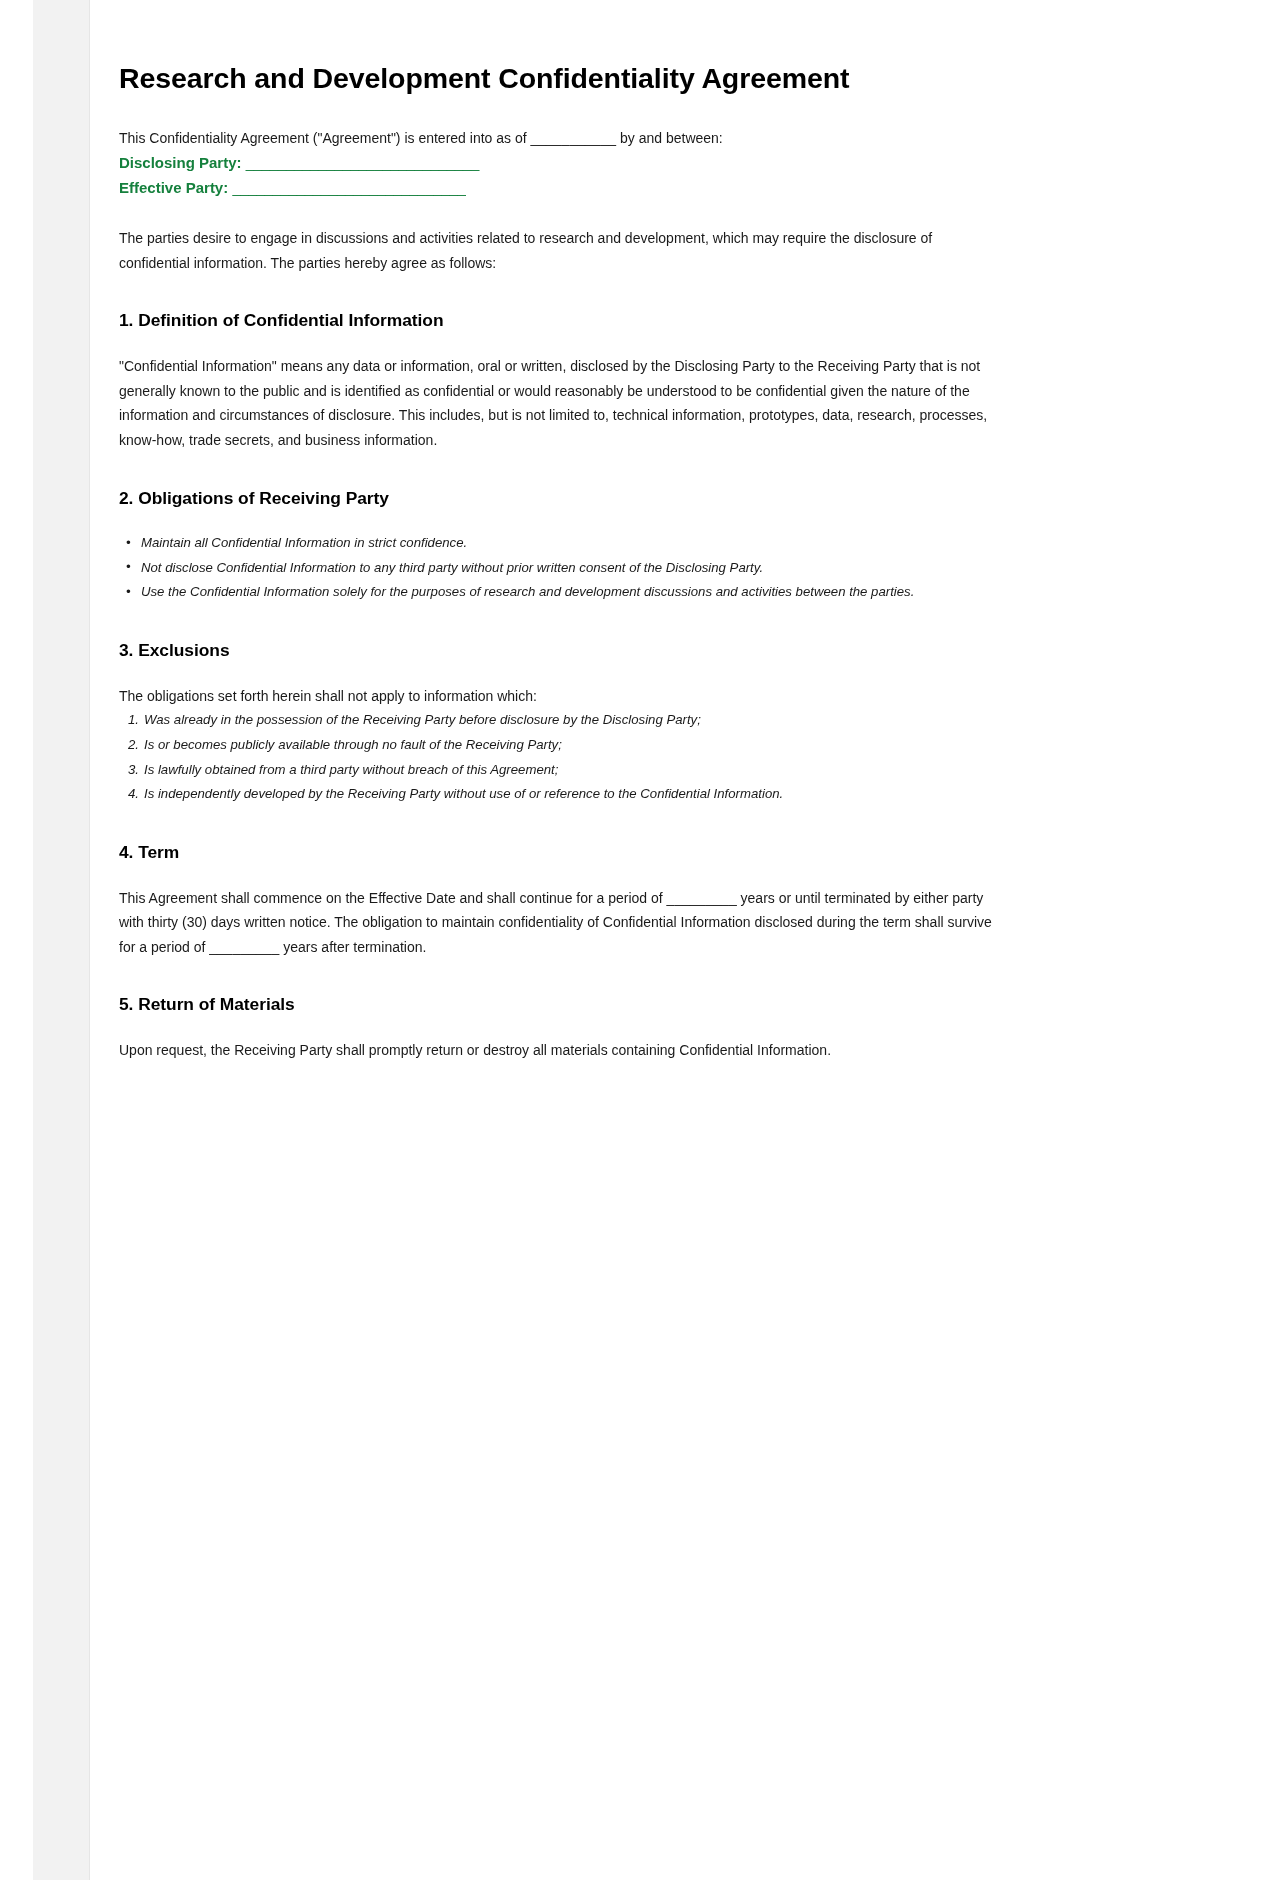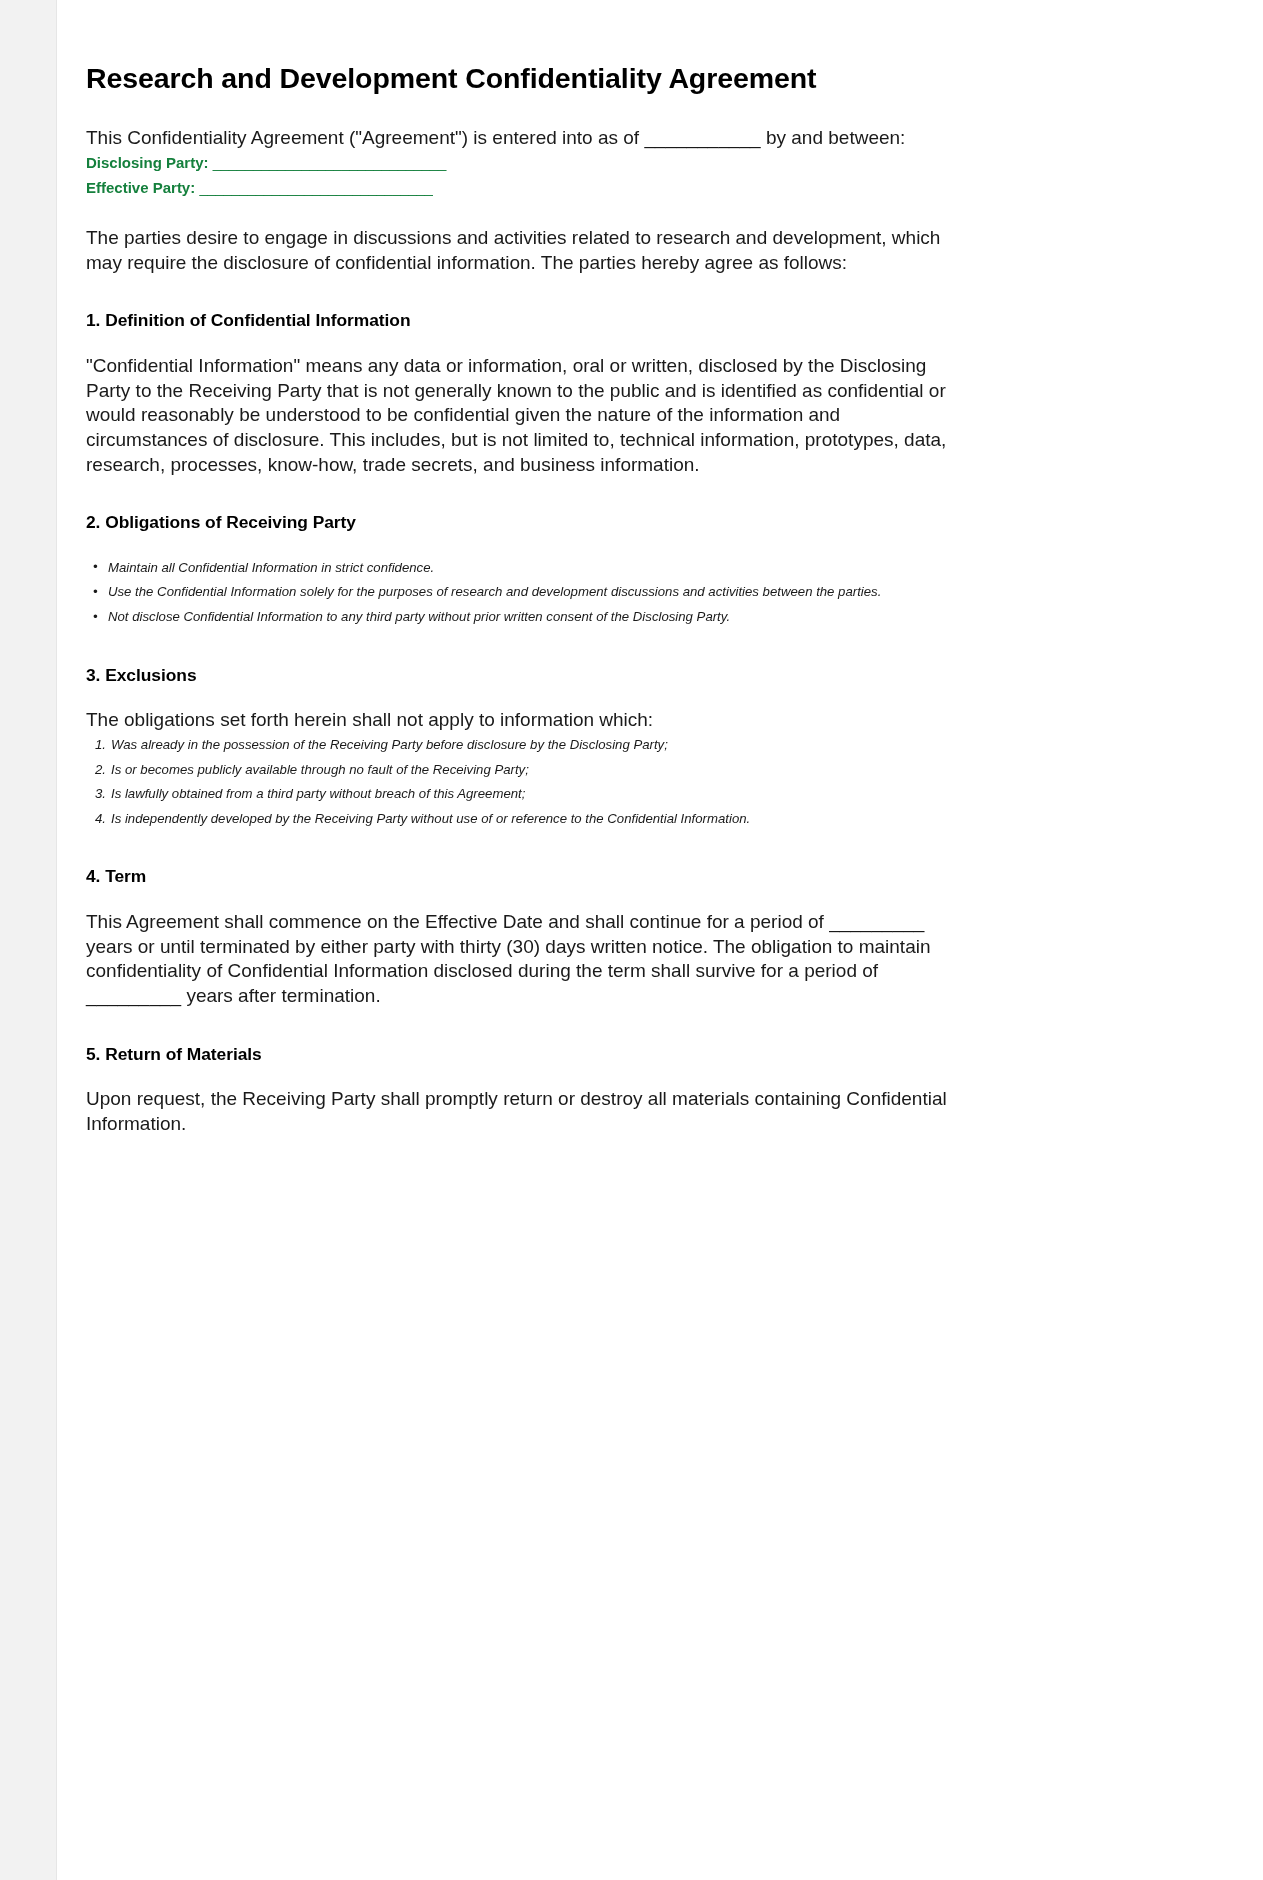--- a/index.html
+++ b/index.html
@@ -16,20 +16,21 @@
     -webkit-font-smoothing: antialiased;
   }
 
   
   .viewport {
     position: relative;
     width: 1112px;
     height: 1880px;
     background: #f2f2f2;
     overflow: hidden;
+    margin-left: 33px;
   }
   .page {
     position: absolute;
     left: 57px;
     top: 0px;
     width: 1148px;
     height: 1880px;
     background: #ffffff;
     box-shadow: 0 0 0 1px #e6e6e6;
   }
@@ -43,21 +44,21 @@
   
   .doc-title {
     font-size: 28.5px;
     font-weight: bold;
     line-height: 1.18;
     letter-spacing: -0.1px;
     margin: 0 0 30px 0;
     color: #000;
   }
   p.body-text {
-    font-size: 19px;
+    font-size: 14px;
     line-height: 24.6px;
     margin: 0 0 0 0;
     color: #1a1a1a;
     text-align: left;
   }
   .intro-para { margin-bottom: 26px; }
   .parties-block { margin-bottom: 26px; }
   .party-line {
     font-size: 15px;
     line-height: 25px;
@@ -140,22 +141,22 @@
 
       <div class="section">
         <h2 class="section-heading">1. Definition of Confidential Information</h2>
         <p class="body-text section-body">"Confidential Information" means any data or information, oral or written, disclosed by the Disclosing Party to the Receiving Party that is not generally known to the public and is identified as confidential or would reasonably be understood to be confidential given the nature of the information and circumstances of disclosure. This includes, but is not limited to, technical information, prototypes, data, research, processes, know-how, trade secrets, and business information.</p>
       </div>
 
       <div class="section">
         <h2 class="section-heading">2. Obligations of Receiving Party</h2>
         <ul class="bullet-list">
           <li><span>Maintain all Confidential Information in strict confidence.</span></li>
+          <li><span>Not disclose Confidential Information to any third party without prior written consent of the Disclosing Party.</span></li>
           <li><span>Use the Confidential Information solely for the purposes of research and development discussions and activities between the parties.</span></li>
-          <li><span>Not disclose Confidential Information to any third party without prior written consent of the Disclosing Party.</span></li>
         </ul>
       </div>
 
       <div class="section">
         <h2 class="section-heading">3. Exclusions</h2>
         <p class="body-text list-intro">The obligations set forth herein shall not apply to information which:</p>
         <ol class="number-list">
           <li><span class="num">1.</span><span>Was already in the possession of the Receiving Party before disclosure by the Disclosing Party;</span></li>
           <li><span class="num">2.</span><span>Is or becomes publicly available through no fault of the Receiving Party;</span></li>
           <li><span class="num">3.</span><span>Is lawfully obtained from a third party without breach of this Agreement;</span></li>

